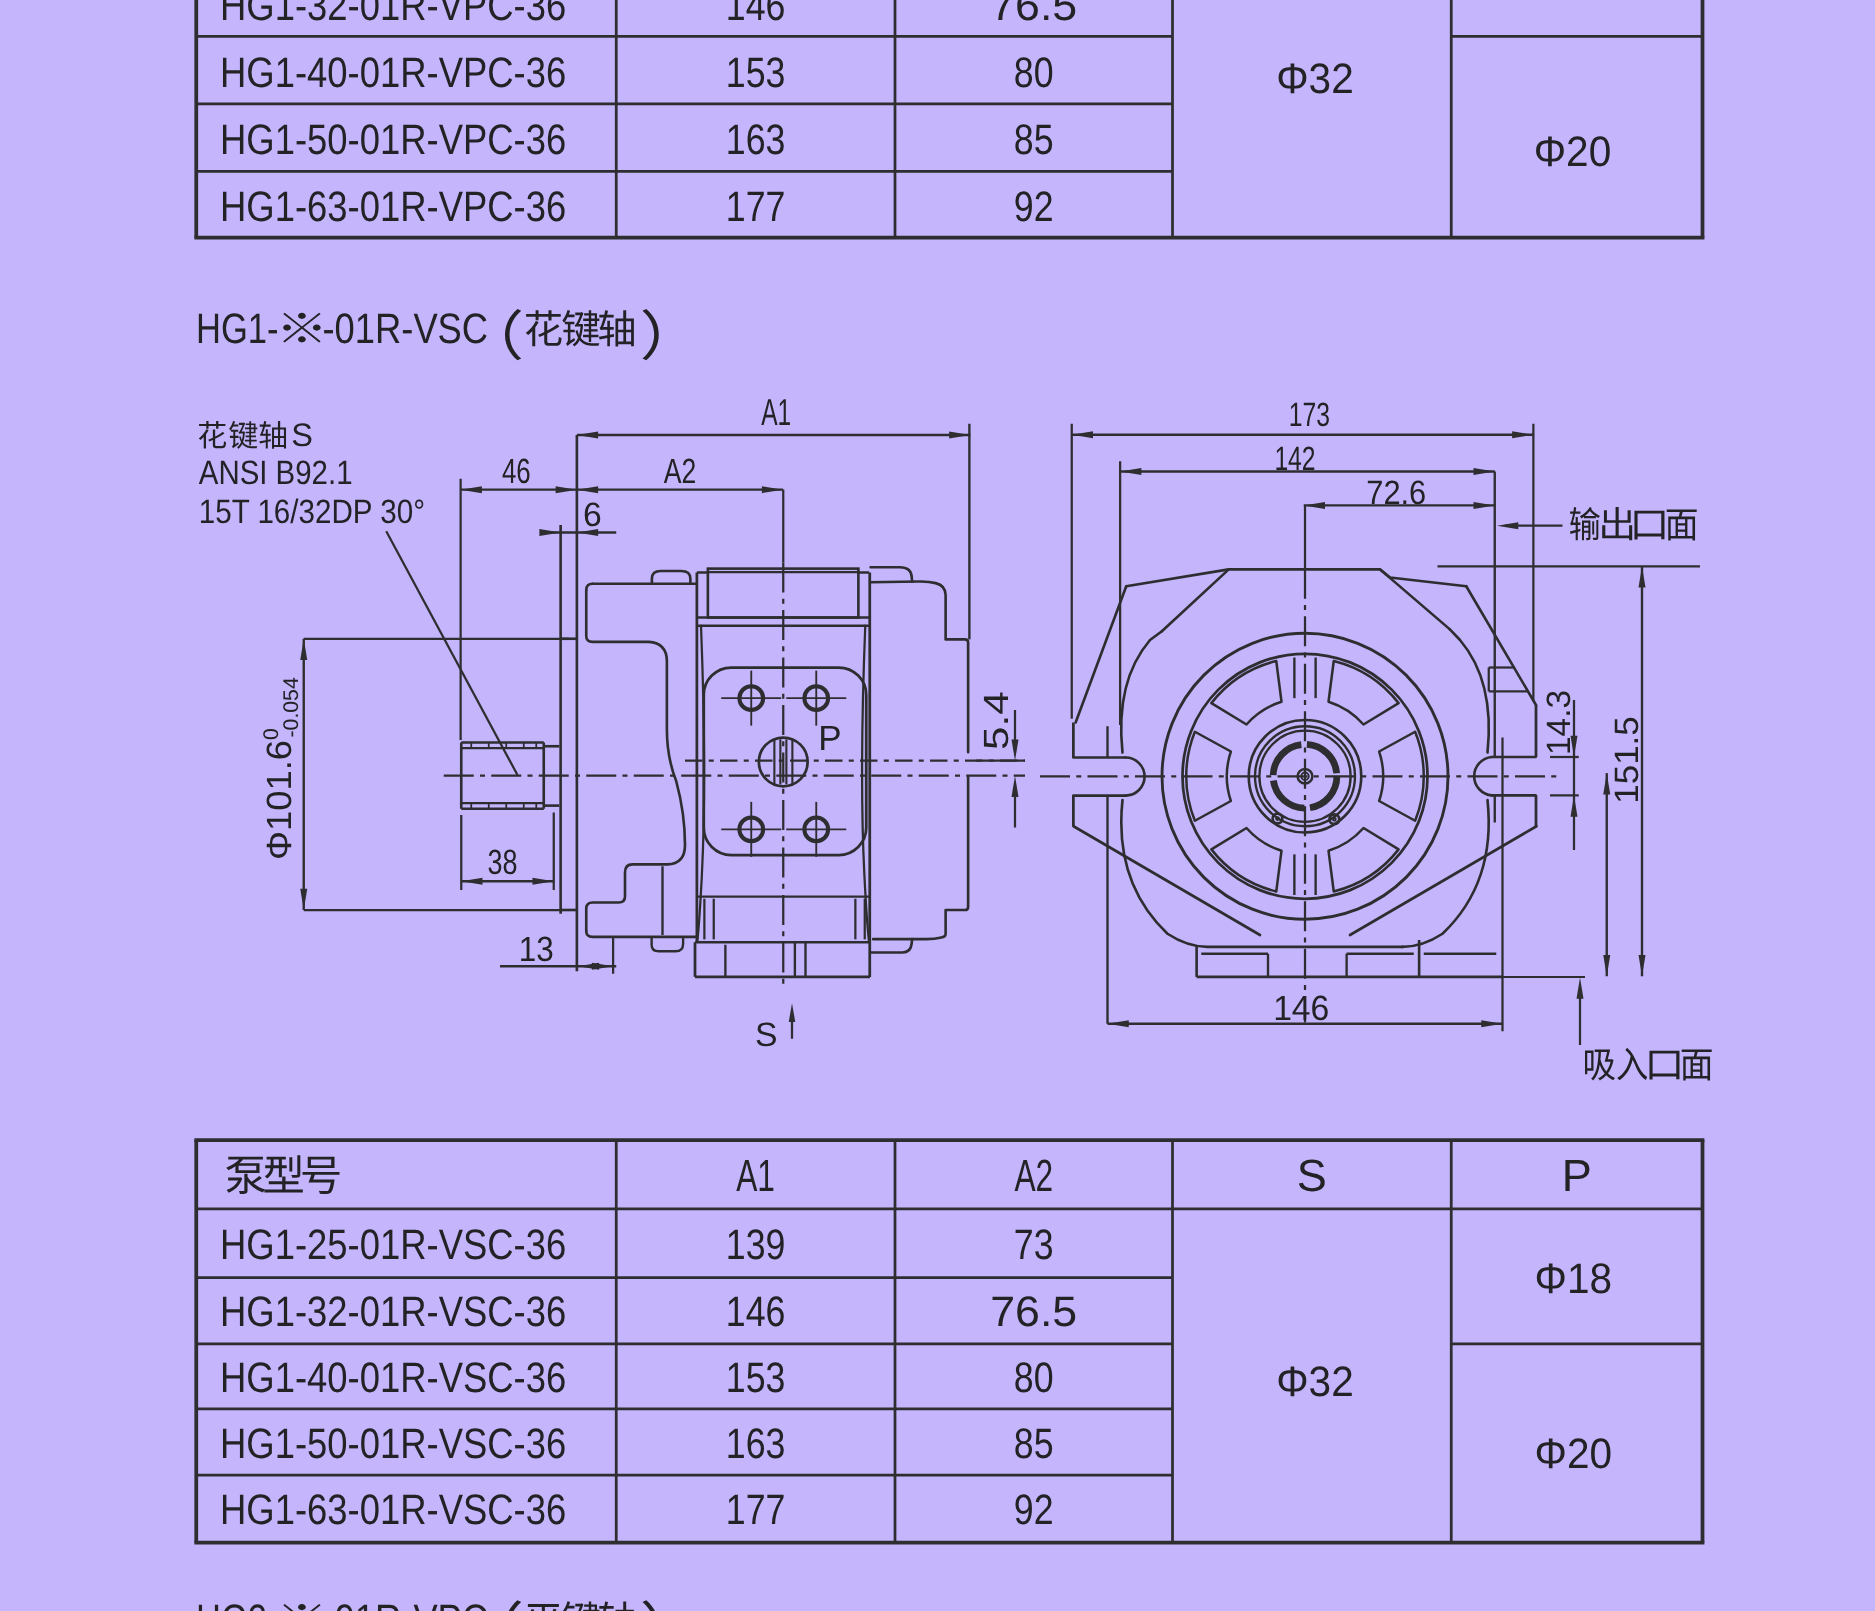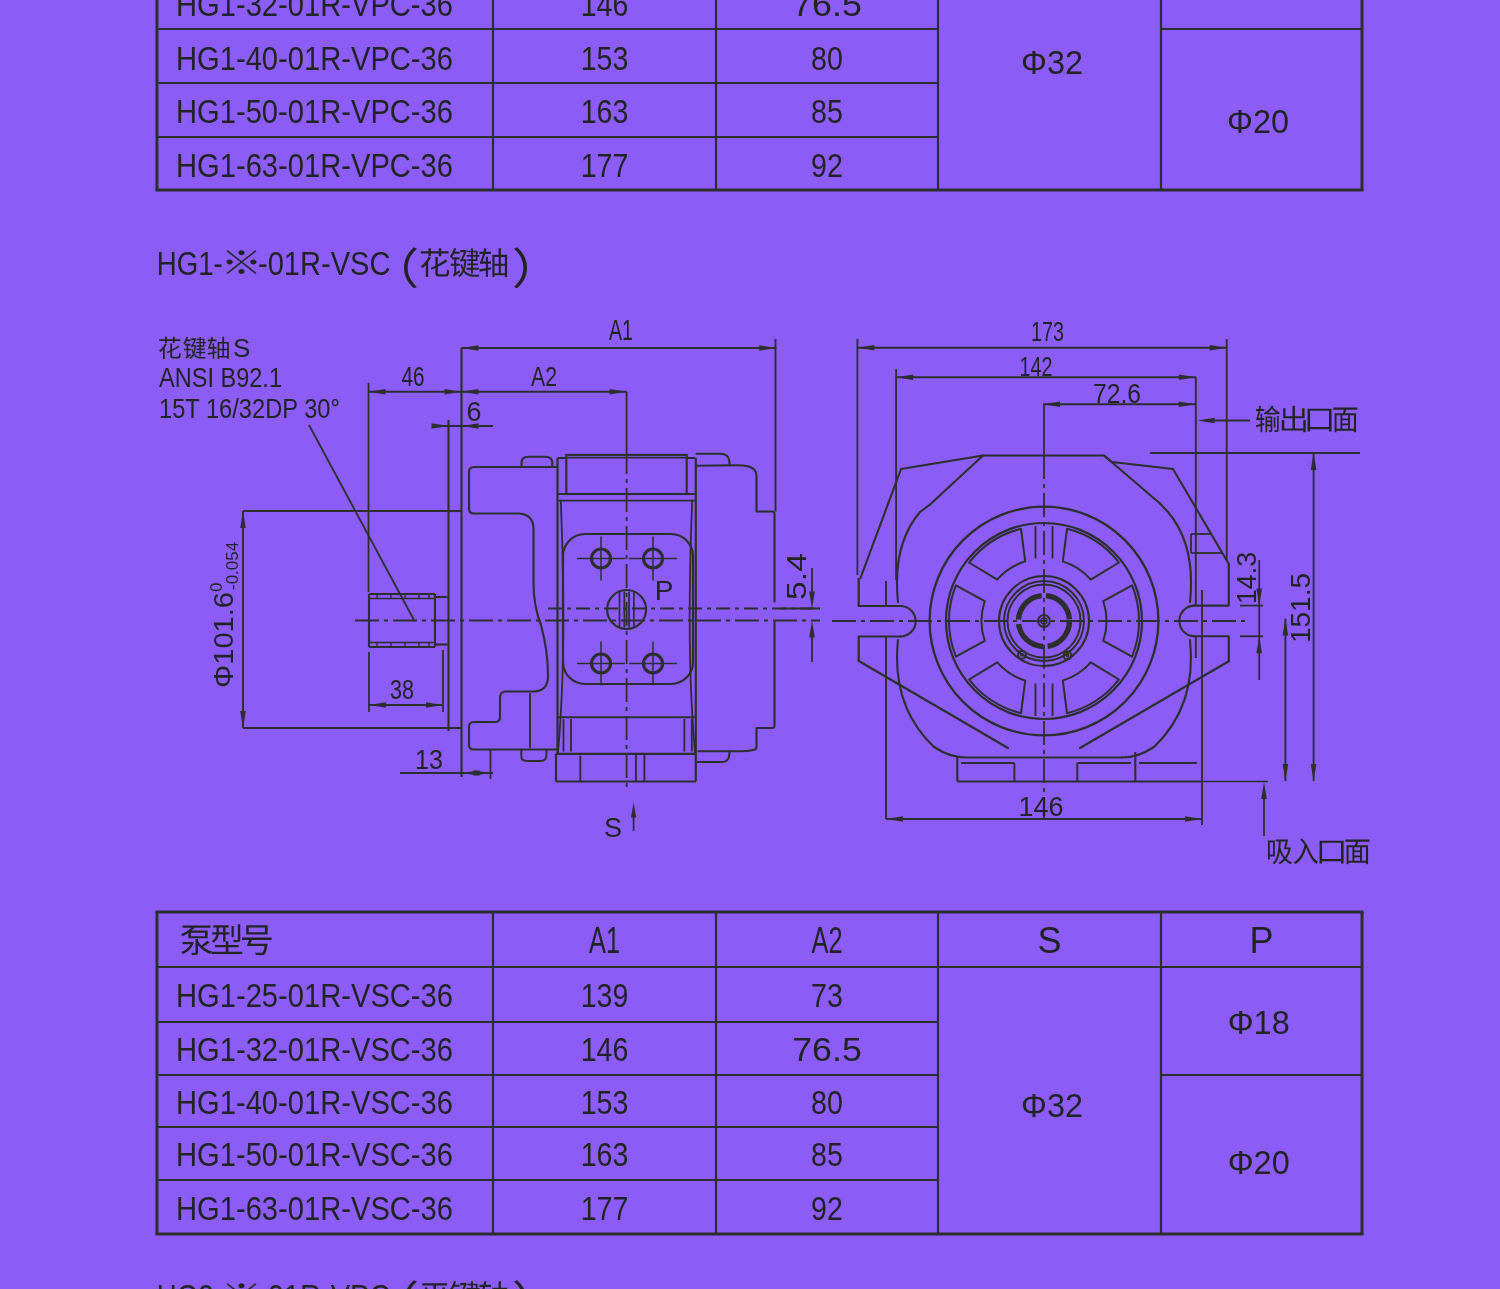--- a/index.html
+++ b/index.html
@@ -1,14 +1,14 @@
 <!DOCTYPE html>
 <html><head><meta charset="utf-8"><style>
 html,body{margin:0;padding:0;background:#ffffff;}
-#page{position:relative;width:1500px;height:1289px;background:#8b5cf6;overflow:hidden;}
+#page{position:relative;width:1500px;height:1289px;background:#c4b5fd;overflow:hidden;}
 text{font-family:"Liberation Sans",sans-serif;}
 </style></head><body>
 <div id="page">
 <svg width="1500" height="1289" viewBox="0 0 1500 1289">
 <defs>
         <path id="cg0" transform="scale(0.001,-0.001)" d="M852 484C788 432 696 375 597 323V560H520V284C469 259 417 235 366 214C377 199 391 175 396 157L520 211V59C520 -38 549 -64 649 -64C670 -64 812 -64 835 -64C928 -64 950 -19 960 132C938 137 907 150 890 163C884 34 876 8 830 8C800 8 680 8 656 8C606 8 597 17 597 58V247C713 303 823 363 906 423ZM306 564C248 446 152 331 51 260C69 247 99 221 113 207C148 235 182 268 216 305V-79H292V399C325 444 355 492 379 541ZM628 840V743H376V840H301V743H60V671H301V585H376V671H628V580H705V671H939V743H705V840Z"></path>
         <path id="cg1" transform="scale(0.001,-0.001)" d="M51 346V278H165V83C165 36 132 1 115 -12C128 -25 148 -52 156 -68C170 -49 194 -31 350 78C342 90 332 116 327 135L229 69V278H340V346H229V482H330V548H92C116 581 138 618 158 659H334V728H188C201 760 213 793 222 826L156 843C129 742 82 645 26 580C40 566 62 534 70 520L89 544V482H165V346ZM578 761V706H697V626H553V568H697V487H578V431H697V355H575V296H697V214H550V155H697V32H757V155H942V214H757V296H920V355H757V431H904V568H965V626H904V761H757V837H697V761ZM757 568H848V487H757ZM757 626V706H848V626ZM367 408C367 413 374 419 382 425H488C480 344 467 273 449 212C434 247 420 287 409 334L358 313C376 243 398 185 423 138C390 60 345 4 289 -32C302 -46 318 -69 327 -85C383 -46 428 6 463 76C552 -39 673 -66 811 -66H942C946 -48 955 -18 965 -1C932 -2 839 -2 815 -2C689 -2 572 23 490 139C522 229 543 342 552 485L515 490L504 489H441C483 566 525 665 559 764L517 792L497 782H353V712H473C444 626 406 546 392 522C376 491 353 464 336 460C346 447 361 421 367 408Z"></path>
         <path id="cg2" transform="scale(0.001,-0.001)" d="M531 277H663V44H531ZM531 344V559H663V344ZM860 277V44H732V277ZM860 344H732V559H860ZM660 839V627H463V-80H531V-24H860V-74H930V627H735V839ZM84 332C93 340 123 346 158 346H255V203L44 167L60 94L255 132V-75H322V146L427 167L423 233L322 215V346H418V414H322V569H255V414H151C180 484 209 567 233 654H417V724H251C259 758 267 792 273 825L200 840C195 802 187 762 179 724H52V654H162C141 572 119 504 109 479C92 435 78 403 61 398C69 380 81 346 84 332Z"></path>
         <path id="cg3" transform="scale(0.001,-0.001)" d="M734 447V85H793V447ZM861 484V5C861 -6 857 -9 846 -10C833 -10 793 -10 747 -9C757 -27 765 -54 767 -71C826 -71 866 -70 890 -60C915 -49 922 -31 922 5V484ZM71 330C79 338 108 344 140 344H219V206C152 190 90 176 42 167L59 96L219 137V-79H285V154L368 176L362 239L285 221V344H365V413H285V565H219V413H132C158 483 183 566 203 652H367V720H217C225 756 231 792 236 827L166 839C162 800 157 759 150 720H47V652H137C119 569 100 501 91 475C77 430 65 398 48 393C56 376 67 344 71 330ZM659 843C593 738 469 639 348 583C366 568 386 545 397 527C424 541 451 557 477 574V532H847V581C872 566 899 551 926 537C935 557 956 581 974 596C869 641 774 698 698 783L720 816ZM506 594C562 635 615 683 659 734C710 678 765 633 826 594ZM614 406V327H477V406ZM415 466V-76H477V130H614V-1C614 -10 612 -12 604 -13C594 -13 568 -13 537 -12C546 -30 554 -57 556 -74C599 -74 630 -74 651 -63C672 -52 677 -33 677 -1V466ZM477 269H614V187H477Z"></path>
         <path id="cg4" transform="scale(0.001,-0.001)" d="M104 341V-21H814V-78H895V341H814V54H539V404H855V750H774V477H539V839H457V477H228V749H150V404H457V54H187V341Z"></path>

